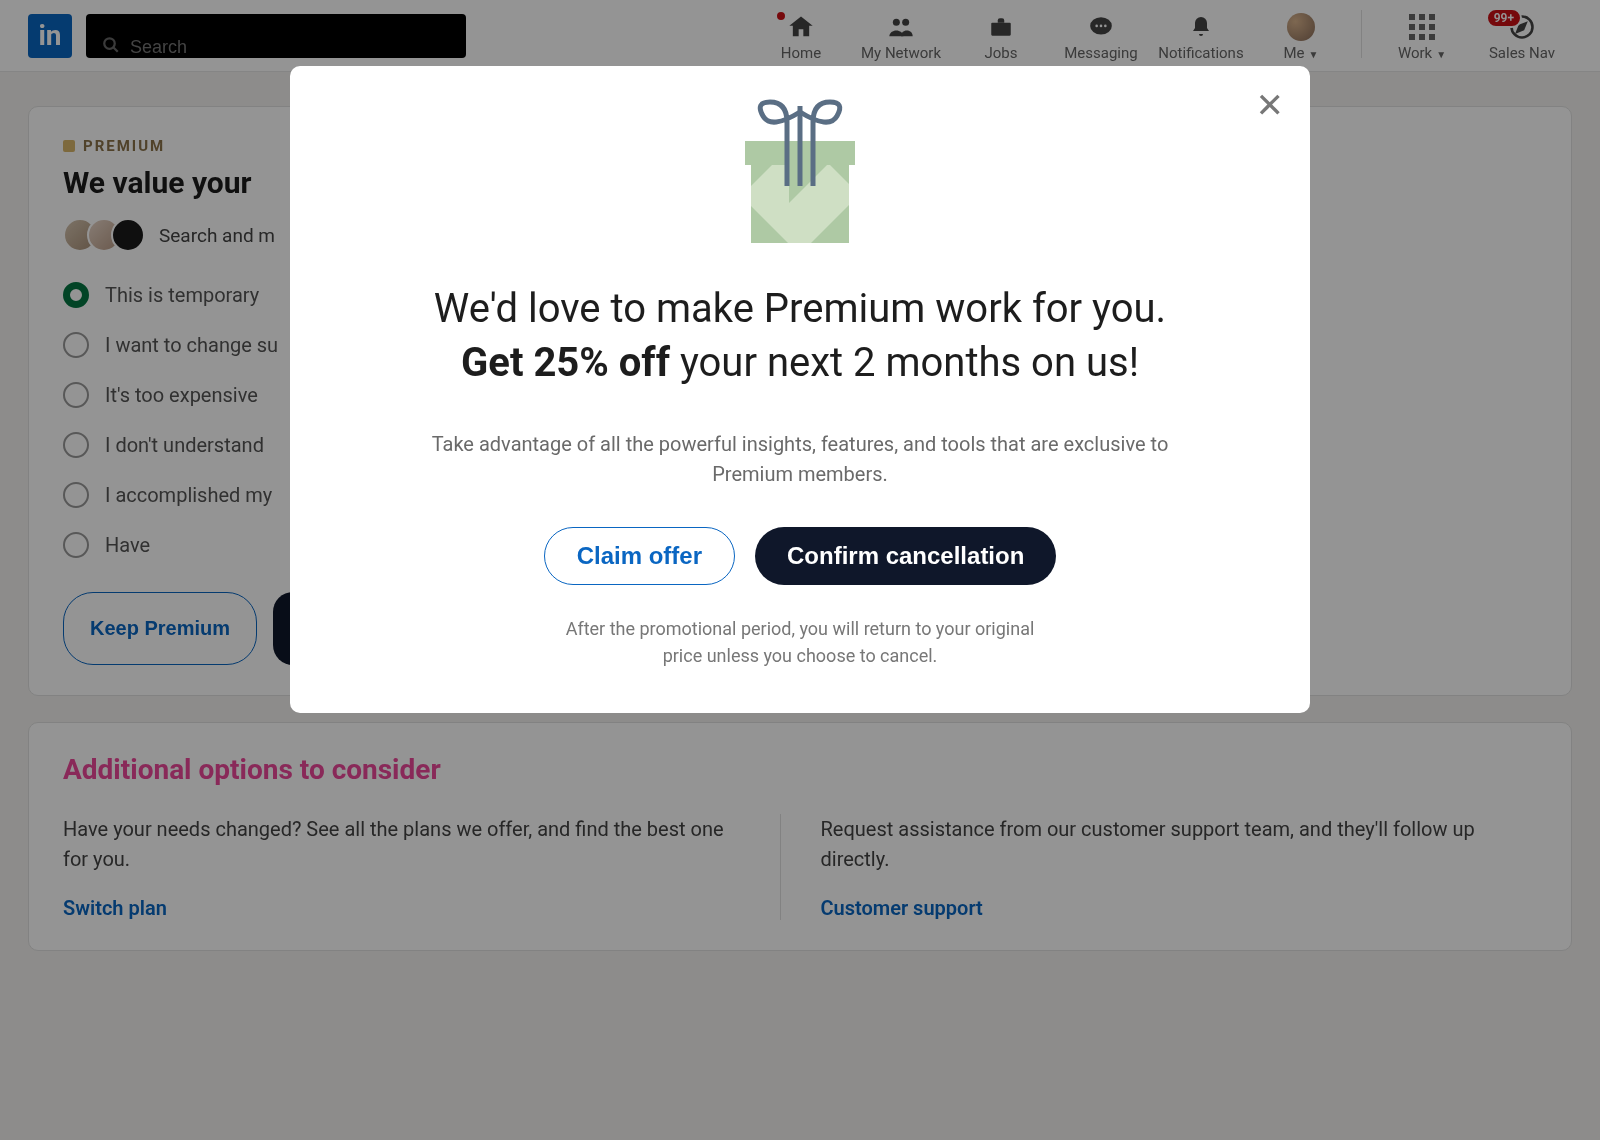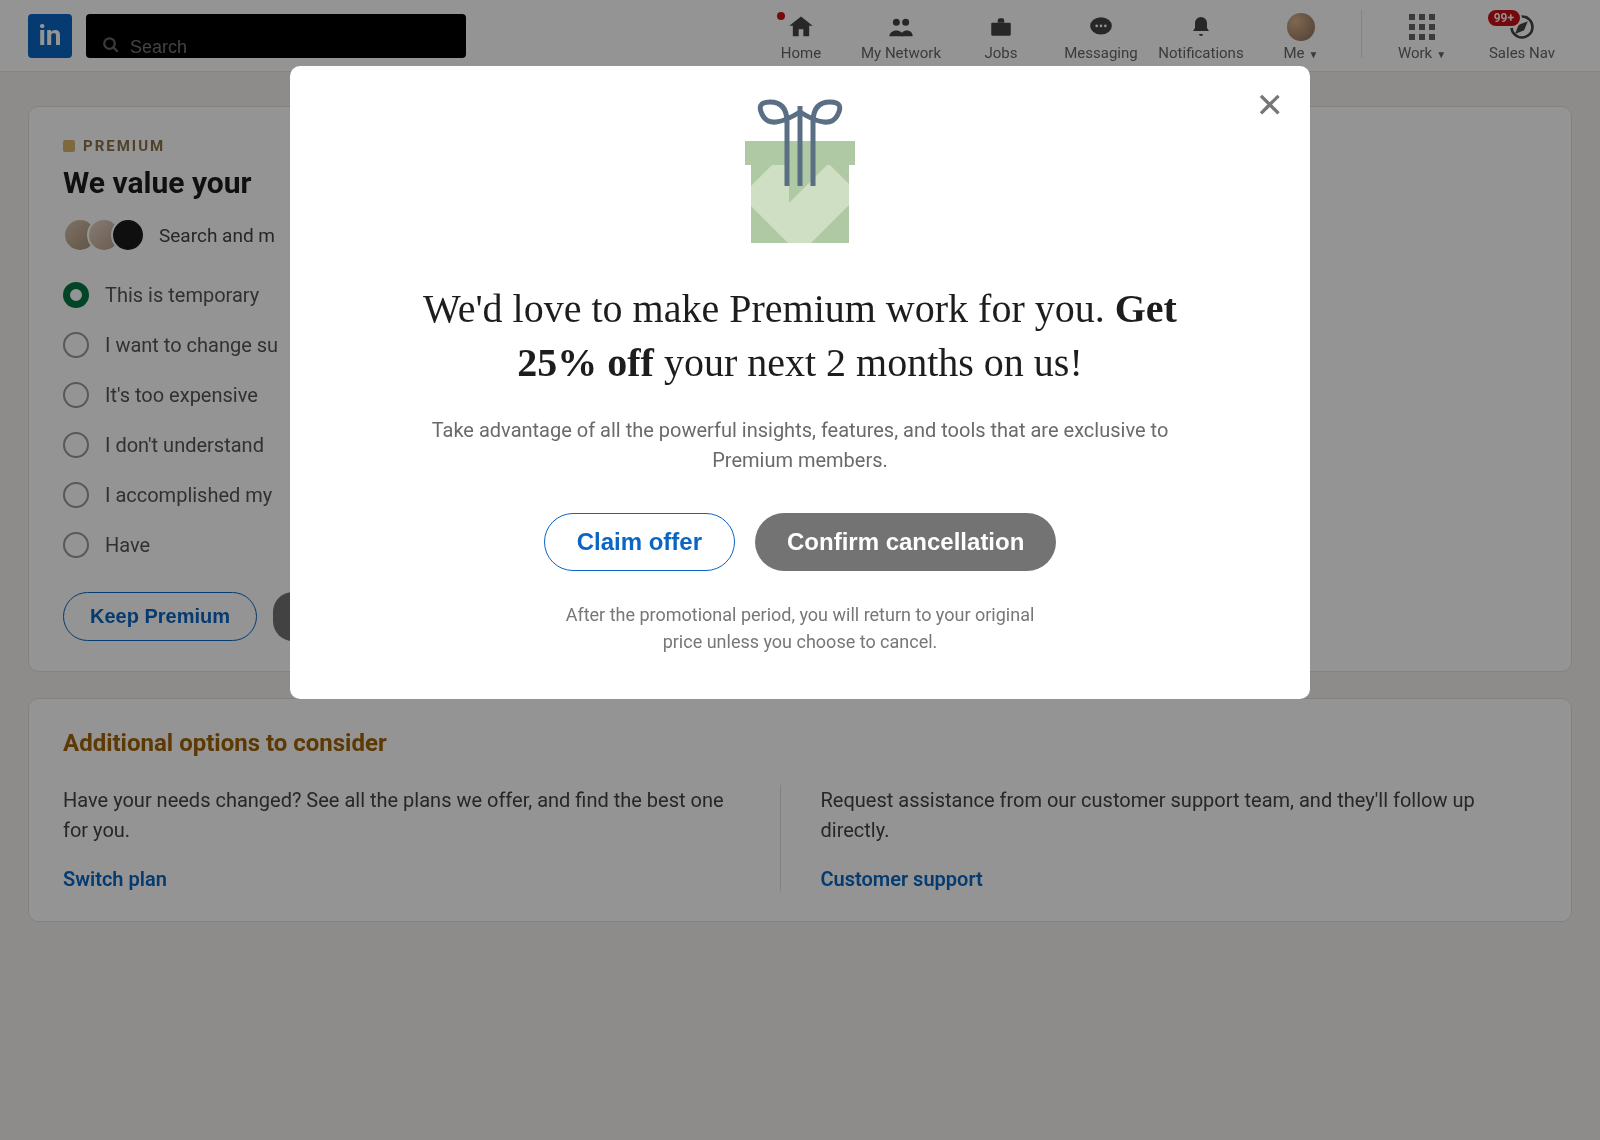--- a/index.html
+++ b/index.html
@@ -124,30 +124,30 @@
 .radio-outer {
   width: 26px; height: 26px; border-radius: 50%;
   border: 2px solid #989898; display: flex; align-items: center; justify-content: center;
   flex-shrink: 0;
 }
 .radio-row.selected .radio-outer { border-color: #057642; border-width: 7px; }
 
 .btn-row { display: flex; gap: 16px; }
 .btn {
   border-radius: 30px; font-size: 20px; font-weight: 600;
-  padding: 12px 26px; cursor: pointer;
+  padding: 24px 26px; cursor: pointer;
 }
 .btn-outline {
   background: #fff; color: #0a66c2; border: 1.5px solid #0a66c2;
 }
 .btn-primary {
-  background: #737373; color: #fff; border: none;
-}
-
-.card h2 { font-size: 24px; font-weight: 700; color: #a16207; margin-bottom: 28px; }
+  background: #0f172a; color: #fff; border: none;
+}
+
+.card h2 { font-size: 28px; font-weight: 700; color: #ec4899; margin-bottom: 28px; }
 .options-row { display: flex; }
 .option-col { flex: 1; padding-right: 40px; }
 .option-col + .option-col { border-left: 1px solid #e0e0e0; padding-left: 40px; }
 .option-desc { font-size: 20px; color: #444; line-height: 1.5; margin-bottom: 22px; }
 .option-link { color: #0a66c2; font-size: 20px; font-weight: 600; cursor: pointer; }
 
 
 .overlay {
   position: absolute; inset: 0;
   background: rgba(0,0,0,0.42);
@@ -163,21 +163,21 @@
 .modal-close {
   position: absolute; top: 22px; right: 26px;
   font-size: 34px; color: #777; cursor: pointer;
   background: none; border: none; line-height: 1;
 }
 .gift {
   margin: 0 auto 26px; display: block;
 }
 .modal-heading {
   font-size: 40px; line-height: 1.35; color: #1d1d1d;
-  font-weight: 400; max-width: 800px; margin: 0 auto 25px; font-family: Liberation Serif, serif;
+  font-weight: 400; max-width: 800px; margin: 0 auto 39px;
 }
 .modal-heading .bold { font-weight: 700; }
 .modal-sub {
   font-size: 20px; color: #6a6a6a; line-height: 1.5;
   max-width: 800px; margin: 0 auto 38px;
 }
 .modal-btns { display: flex; justify-content: center; gap: 20px; margin-bottom: 30px; }
 .modal .btn { font-size: 24px; padding: 14px 32px; }
 .modal-foot {
   font-size: 18px; color: #777; line-height: 1.5;

